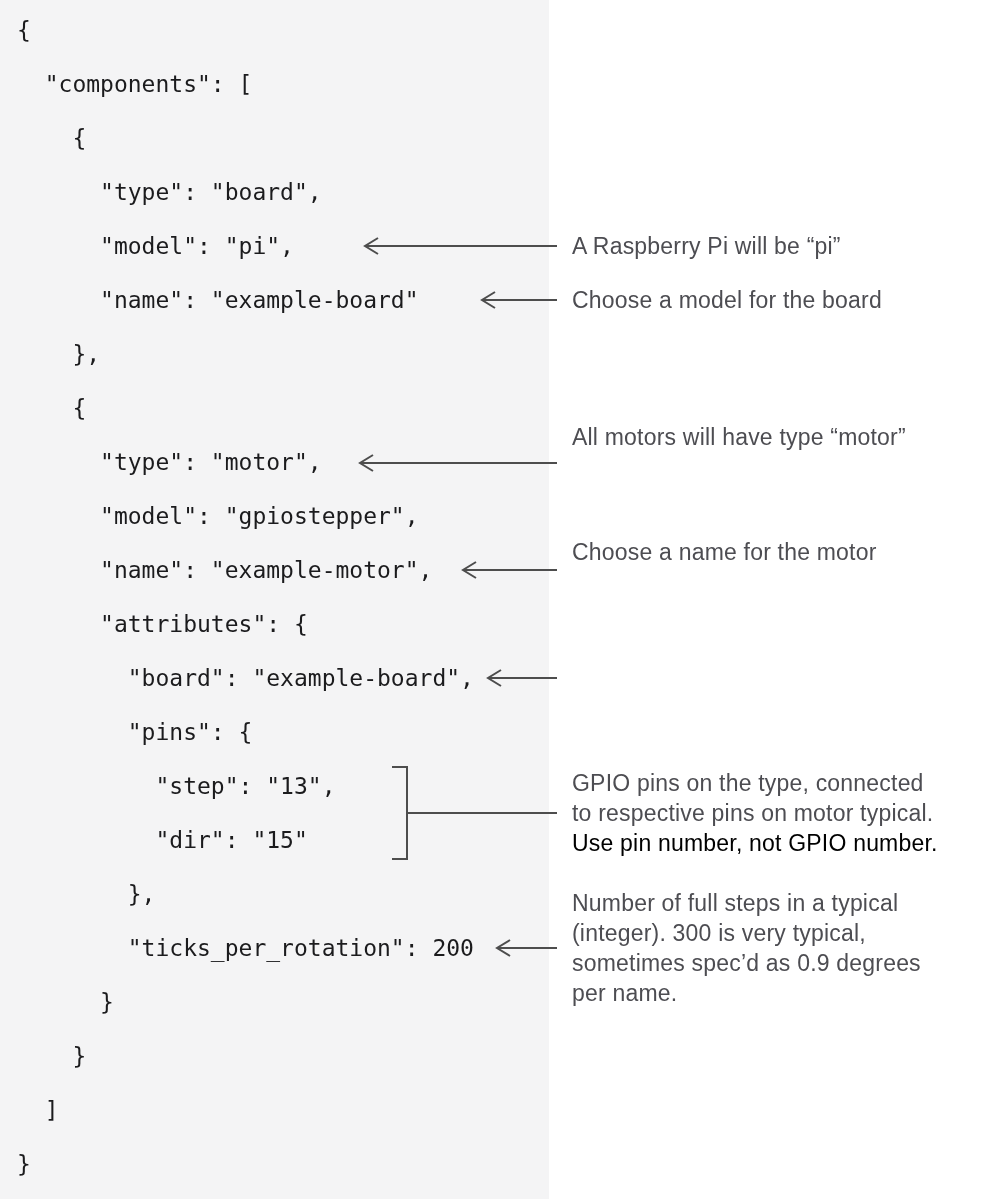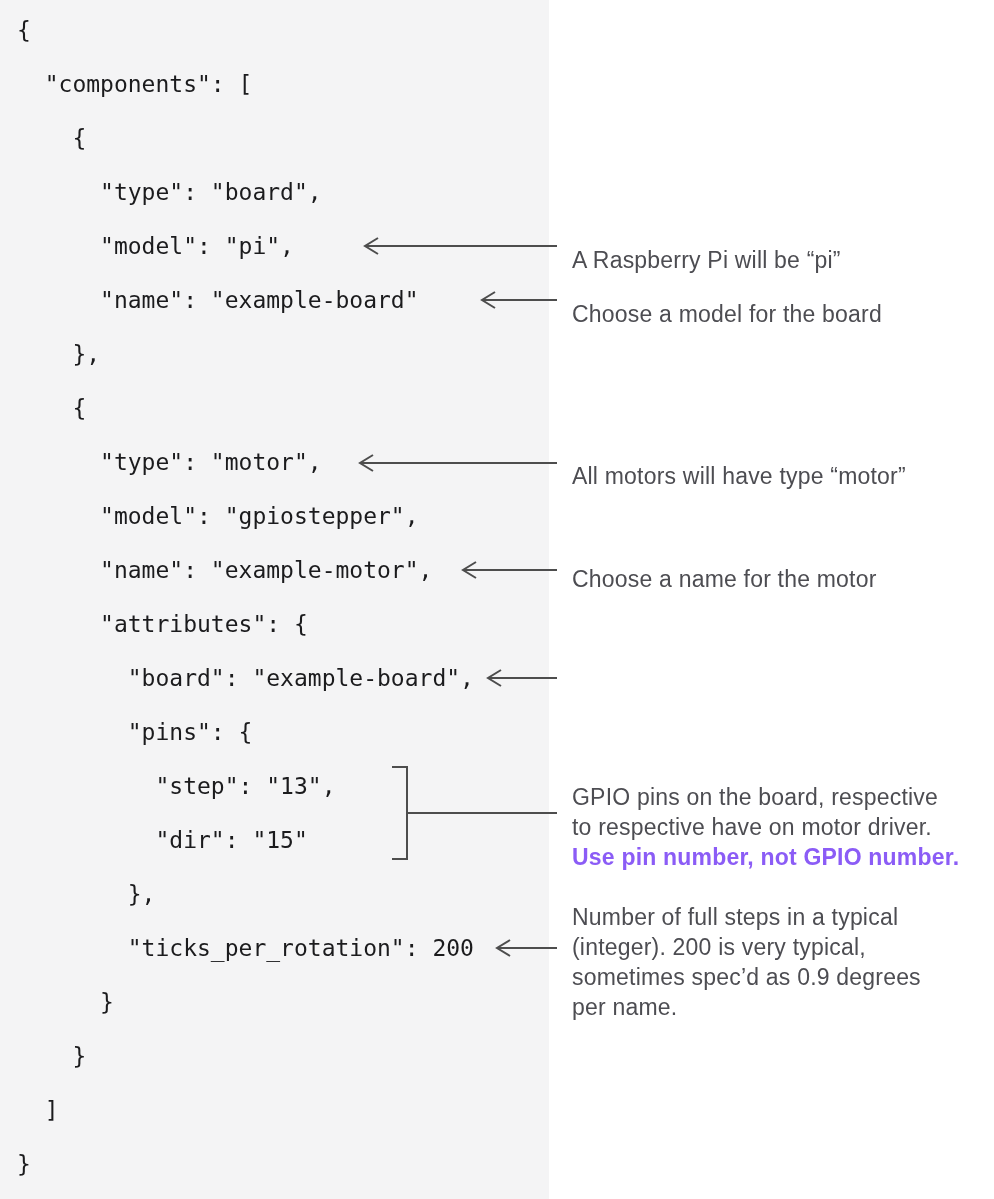--- a/index.html
+++ b/index.html
@@ -39,25 +39,24 @@
   }
   .anno {
     position: absolute;
     left: 572px;
     font-family: "Liberation Sans", sans-serif;
     font-size: 23px;
     line-height: 30px;
     color: #4d4d52;
     letter-spacing: 0.2px;
     white-space: nowrap;
-    margin-top: 14px;
   }
   .anno .bold {
-    font-weight: 700;
-    color: #8b5cf6;
+    font-weight: 400;
+    color: #000000;
   }
 </style>
 </head>
 <body>
 
 <div class="figure">
 
   <div class="code-panel">
     <div class="code-line">{</div>
     <div class="code-line">  "components": [</div>
@@ -90,31 +89,31 @@
     <path d="M476 562 L463 570 L476 578 M463 570 L557 570"></path>
     <path d="M501 670 L488 678 L501 686 M488 678 L557 678"></path>
     <path d="M392 767 L407 767 L407 859 L392 859 M407 813 L557 813"></path>
     <path d="M510 940 L497 948 L510 956 M497 948 L557 948"></path>
   </svg>
 
   <div class="anno" style="top:231px">A Raspberry Pi will be “pi”</div>
 
   <div class="anno" style="top:285px">Choose a model for the board</div>
 
-  <div class="anno" style="top:447px">All motors will have type “motor”</div>
+  <div class="anno" style="top:422px">All motors will have type “motor”</div>
 
-  <div class="anno" style="top:550px">Choose a name for the motor</div>
+  <div class="anno" style="top:537px">Choose a name for the motor</div>
 
 
   <div class="anno" style="top:768px">
-    <div>GPIO pins on the board, respective</div>
-    <div>to respective have on motor driver.</div>
+    <div>GPIO pins on the type, connected</div>
+    <div>to respective pins on motor typical.</div>
     <div class="bold">Use pin number, not GPIO number.</div>
   </div>
 
   <div class="anno" style="top:888px">
     <div>Number of full steps in a typical</div>
-    <div>(integer). 200 is very typical,</div>
+    <div>(integer). 300 is very typical,</div>
     <div>sometimes spec’d as 0.9 degrees</div>
     <div>per name.</div>
   </div>
 
 </div>
 
 </body></html>

